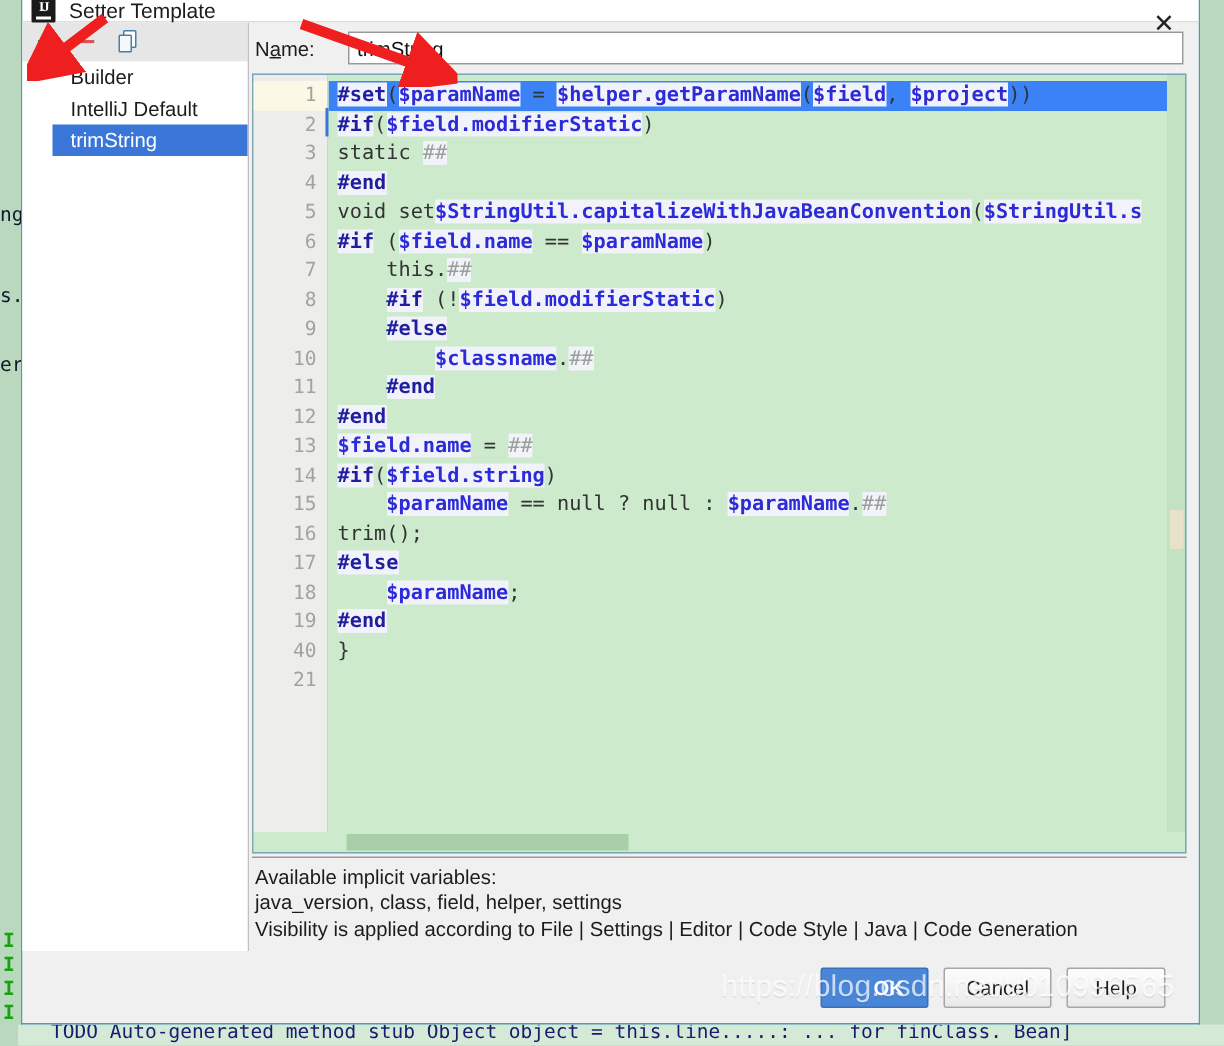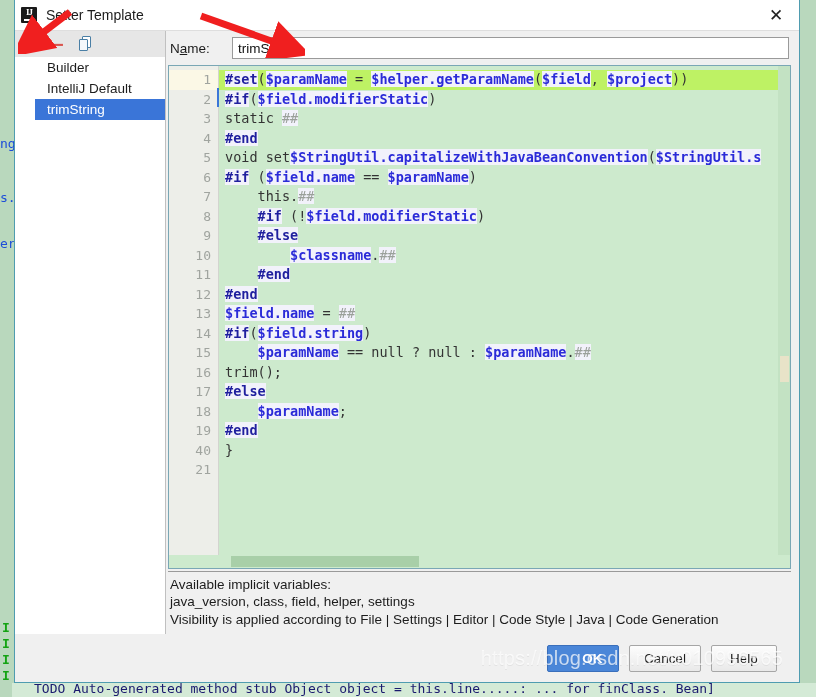--- a/index.html
+++ b/index.html
@@ -12,21 +12,21 @@
 
   
   #bg-ide { position: absolute; inset: 0; background: #b9d8bd; }
   #bg-left-gutter {
     position: absolute; left: 0; top: 0; width: 14px; height: 697px;
     background: #b9d8bd;
   }
   .bg-code-line {
     position: absolute; left: 0;
     font-family: "DejaVu Sans Mono", monospace;
-    font-size: 13px; color: #1d4ed8; white-space: nowrap;
+    font-size: 13px; color: #0f172a; white-space: nowrap;
   }
   .bg-green-line { color: #13a313; font-weight: bold; }
   #bg-right-strip {
     position: absolute; right: 0; top: 0; width: 16px; height: 697px;
     background: #b9d8bd;
   }
   #bg-bottom-strip {
     position: absolute; left: 12px; bottom: 0; width: 816px; height: 14px;
     background: #d4ead6; overflow: hidden;
   }
@@ -40,21 +40,21 @@
   #dialog {
     position: absolute; left: 14px; top: 0; width: 786px; height: 683px;
     background: #f0f0f0;
     border: 1px solid #4f9cb0;
     border-top: none;
     display: flex; flex-direction: column;
   }
 
   
   #titlebar {
-    height: 31px; background: #ffffff;
+    height: 15px; background: #ffffff;
     display: flex; align-items: center;
     position: relative; flex: 0 0 auto;
     border-bottom: 1px solid #dedede;
   }
   #ij-logo {
     width: 16px; height: 16px; margin-left: 6px;
     background: #1a1a1a; border-radius: 1px;
     color: #fff; font-size: 9px; font-weight: bold;
     display: flex; align-items: flex-start; justify-content: center;
     font-family: "Liberation Serif", serif;
@@ -153,21 +153,21 @@
   #code-area {
     flex: 1 1 auto; position: relative; overflow: hidden;
     background: #cdeacd; padding-top: 4px;
   }
   .cl {
     height: 19.5px; line-height: 19.5px;
     font-family: "DejaVu Sans Mono", monospace;
     font-size: 13.5px; white-space: pre; padding-left: 6px;
     color: #222;
   }
-  .cl.cur { background: #bef264; }
+  .cl.cur { background: #3b82f6; }
   .dir  { color: #1f1f9e; font-weight: bold; background:#f2f2fb; }
   .var  { color: #2b2bd8; font-weight: bold; background:#f2f2fb; }
   .plain{ color: #333; }
   .cmt  { color: #9aa09a; background:#f2f2fb; }
 
   #hscroll-track {
     height: 13px; flex: 0 0 auto; background: #cdeacd;
     position: relative; border-top: 0;
   }
   #hscroll-thumb {

